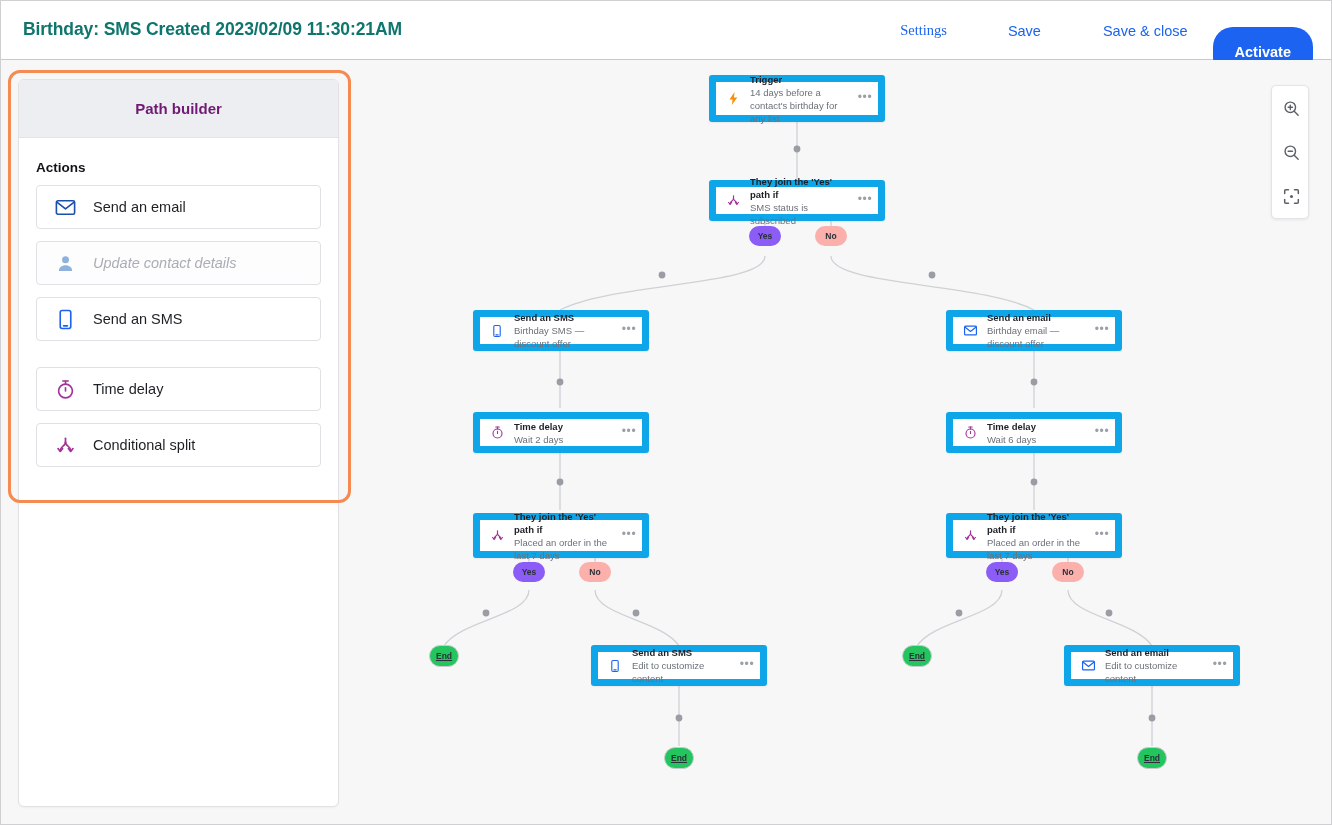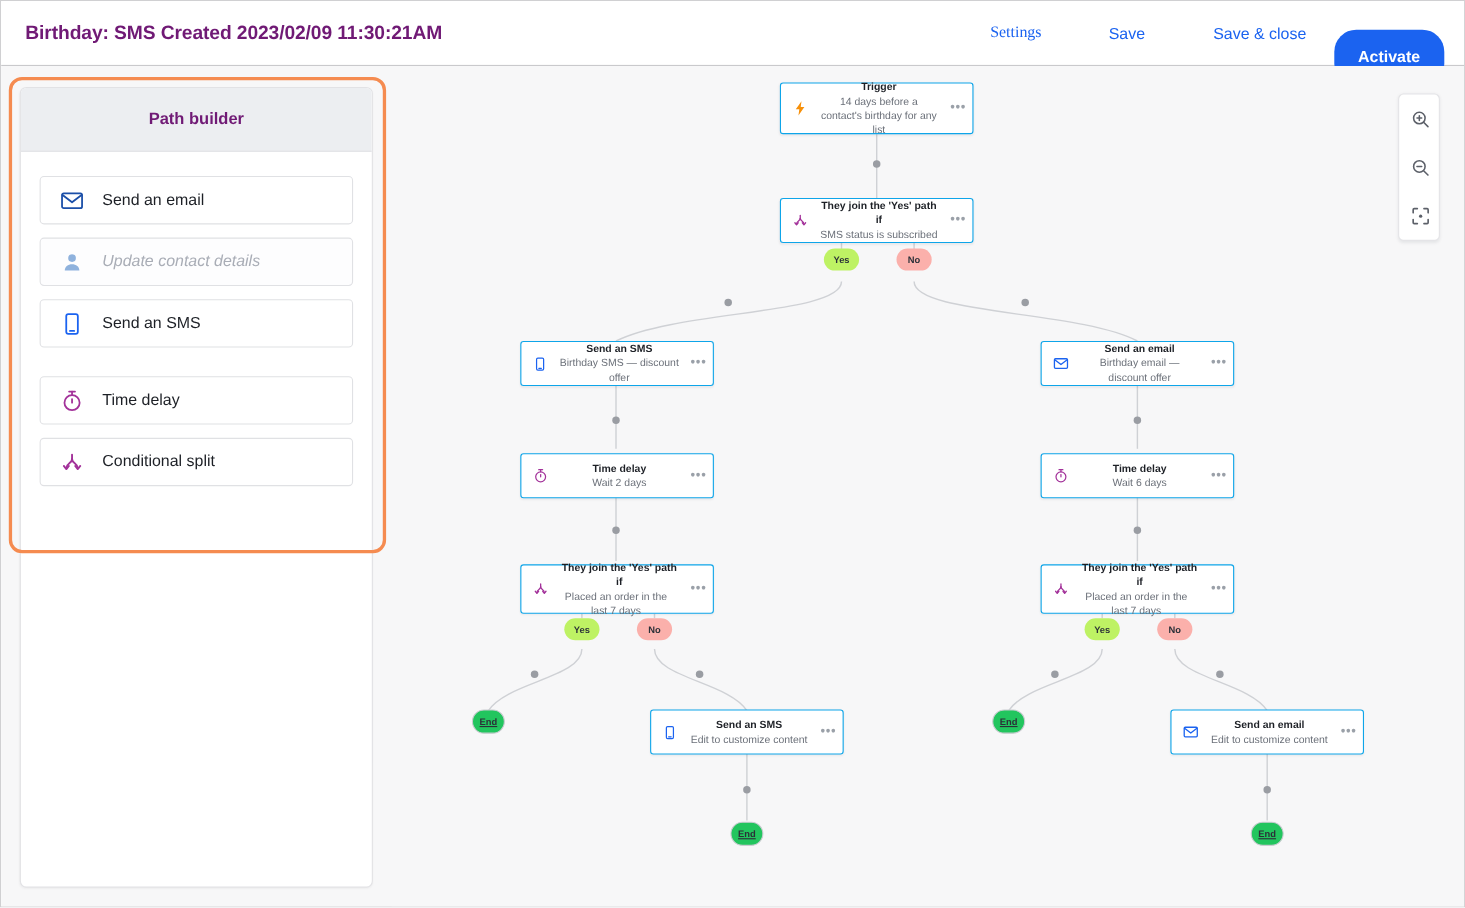--- a/index.html
+++ b/index.html
@@ -20,21 +20,21 @@
   
   #header {
     position: absolute; left: 0; top: 0;
     width: 1330px; height: 59px;
     background: #ffffff;
     border-bottom: 1px solid #c9c9cc;
     display: flex; align-items: center;
   }
   #page-title {
     position: absolute; left: 22px; top: 18px;
-    font-size: 17.5px; font-weight: bold; color: #701a75;
+    font-size: 17.5px; font-weight: bold; color: #0f766e;
     letter-spacing: -0.1px;
     white-space: nowrap;
   }
   .hdr-actions {
     position: absolute; right: 18px; top: 0; height: 59px;
     display: flex; align-items: center; gap: 0;
   }
   .hdr-link {
     font-size: 14.5px; color: #1b63f0; background: none; border: none;
     font-family: "Liberation Sans", sans-serif;
@@ -117,27 +117,26 @@
     position: absolute; left: 355px; top: 0;
     width: 975px; height: 764px;
     background: #f7f7f8;
     overflow: hidden;
   }
   #edges { position: absolute; left: 0; top: 0; width: 975px; height: 764px; }
 
   .node {
     position: absolute;
     background: #ffffff;
-    border: 1px solid #0ea5e9;
+    border: 7px solid #0ea5e9;
     border-radius: 3px;
     box-shadow: 0 1px 2px rgba(16,22,40,0.06);
     display: flex; align-items: center;
     cursor: pointer;
     z-index: 10;
-    text-align: center;
   }
   .node-ico {
     width: 34px; flex: 0 0 34px;
     display: flex; align-items: center; justify-content: center;
   }
   .node-text { flex: 1 1 auto; padding-right: 4px; min-width: 0; }
   .node-title {
     font-size: 9.5px; font-weight: bold; color: #1d2026;
     line-height: 13px;
   }
@@ -152,21 +151,21 @@
   }
 
   .pill {
     position: absolute;
     width: 32px; height: 20px;
     border-radius: 10px;
     display: flex; align-items: center; justify-content: center;
     font-size: 8.5px; font-weight: bold; color: #2b3038;
     z-index: 15; cursor: pointer;
   }
-  .pill.yes { background: #bef264; }
+  .pill.yes { background: #8b5cf6; }
   .pill.no  { background: #fbb0ab; }
 
   .endnode {
     position: absolute;
     width: 30px; height: 22px;
     border: 1px solid #c9cbd0;
     border-radius: 11px;
     background: #22c55e;
     display: flex; align-items: center; justify-content: center;
     font-size: 8.5px; font-weight: bold; color: #2b3038;
@@ -205,20 +204,21 @@
   </div>
 
   <div id="body-area">
 
     <div id="sidebar">
       <div id="sidebar-header">
         <span id="sidebar-header-title">Path builder</span>
       </div>
       <div id="sidebar-content">
 
+        <div class="sb-section-label">Actions</div>
 
         <div class="sb-item">
           <span class="sb-ico">
             <svg width="23" height="23" viewBox="0 0 24 24" fill="none" stroke="#1b4fa8" stroke-width="1.7" stroke-linecap="round" stroke-linejoin="round">
               <rect x="2.5" y="5" width="19" height="14" rx="1.6"></rect>
               <path d="M3 6.5l9 7 9-7"></path>
             </svg>
           </span>
           <span class="sb-label">Send an email</span>
         </div>

